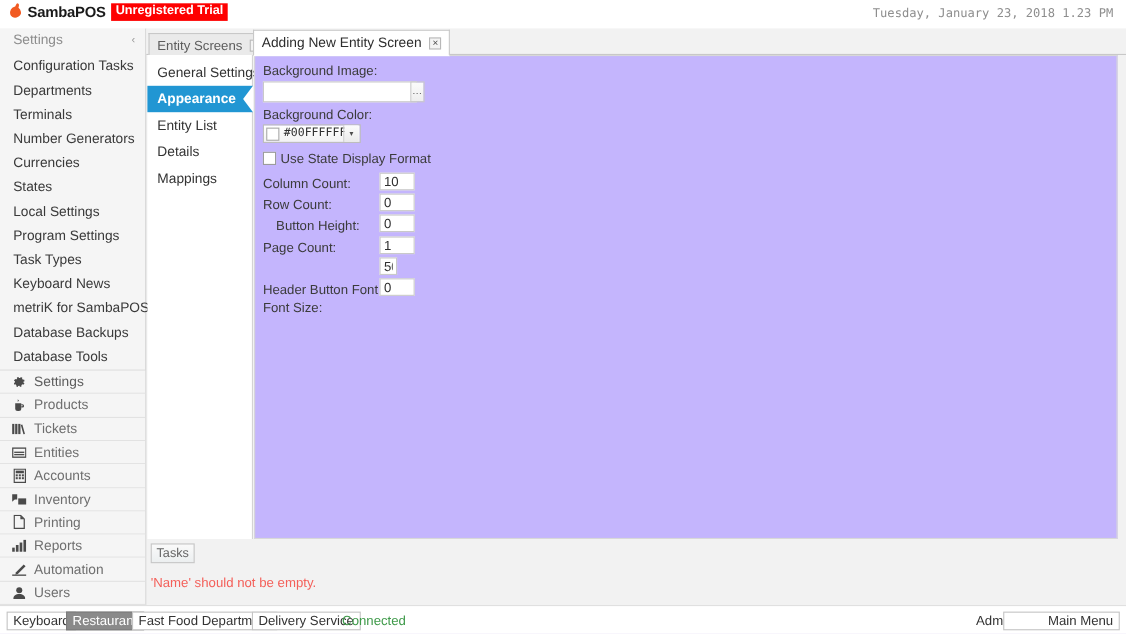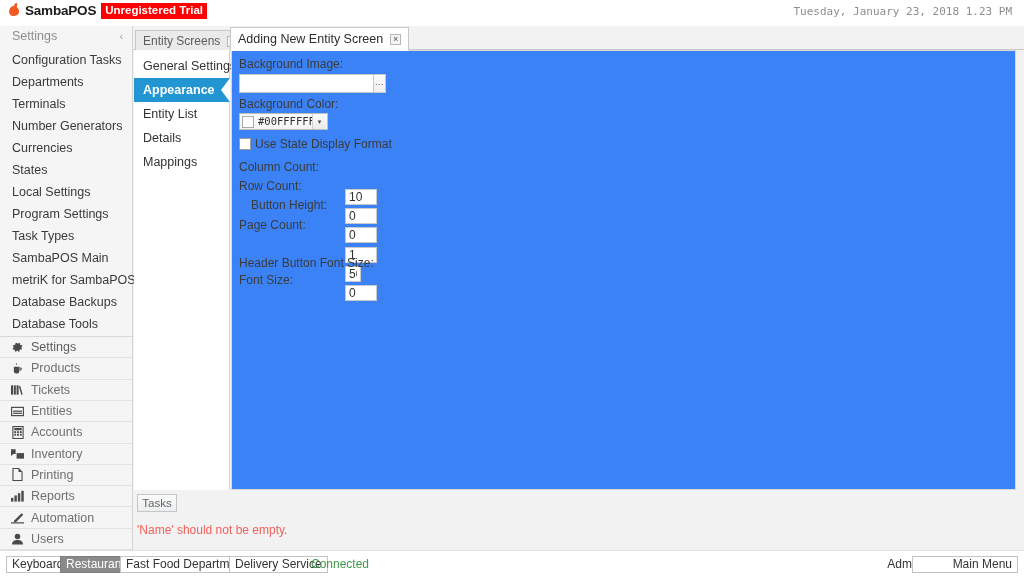--- a/index.html
+++ b/index.html
@@ -130,34 +130,34 @@
     content: ""; position: absolute; right: 0; top: 0;
     width: 0; height: 0;
     border-top: 12px solid transparent;
     border-bottom: 12px solid transparent;
     border-right: 9px solid #ffffff;
   }
 
   
   #content {
     position: absolute; left: 231px; top: 50px; width: 785px; height: 440px;
-    background: #3b82f6; border: 1px solid #d8d8d8;
+    background: #c4b5fd; border: 1px solid #d8d8d8;
   }
   .field-label {
     position: absolute; font-size: 12px; color: #3b3b3b; white-space: nowrap;
   }
   .txt-input {
     position: absolute; background: #ffffff; border: 1px solid #c9c9c9;
     font-family: "Liberation Sans", sans-serif; font-size: 12px;
     color: #303030; padding: 0 4px; outline: none;
   }
   .num-input {
     position: absolute; background: #ffffff; border: 1px solid #c9c9c9;
     font-size: 12px; color: #303030; padding: 6px 3px; height: 16px;
-    line-height: 14px; outline: none; margin-top: 32px;
+    line-height: 14px; outline: none;
   }
   #bgimage-input { left: 7px; top: 23px; width: 140px; height: 19px; }
   #bgimage-browse {
     position: absolute; left: 141px; top: 23px; width: 13px; height: 19px;
     background: linear-gradient(#fbfbfb, #eeeeee);
     border: 1px solid #c9c9c9; cursor: pointer;
     font-size: 9px; color: #555; text-align: center; line-height: 14px;
     letter-spacing: 0.5px;
   }
   #bgcolor-combo {
@@ -244,21 +244,21 @@
     <div id="sidebar-list">
       <a class="side-link">Configuration Tasks</a>
       <a class="side-link">Departments</a>
       <a class="side-link">Terminals</a>
       <a class="side-link">Number Generators</a>
       <a class="side-link">Currencies</a>
       <a class="side-link">States</a>
       <a class="side-link">Local Settings</a>
       <a class="side-link">Program Settings</a>
       <a class="side-link">Task Types</a>
-      <a class="side-link">SambaPOS Main</a>
+      <a class="side-link">Keyboard News</a>
       <a class="side-link">metriK for SambaPOS</a>
       <a class="side-link">Database Backups</a>
       <a class="side-link">Database Tools</a>
     </div>
 
     <div id="module-nav">
 
       <div class="mod-item active">
         <span class="mod-icon">
           <svg width="13" height="13" viewBox="0 0 16 16">

